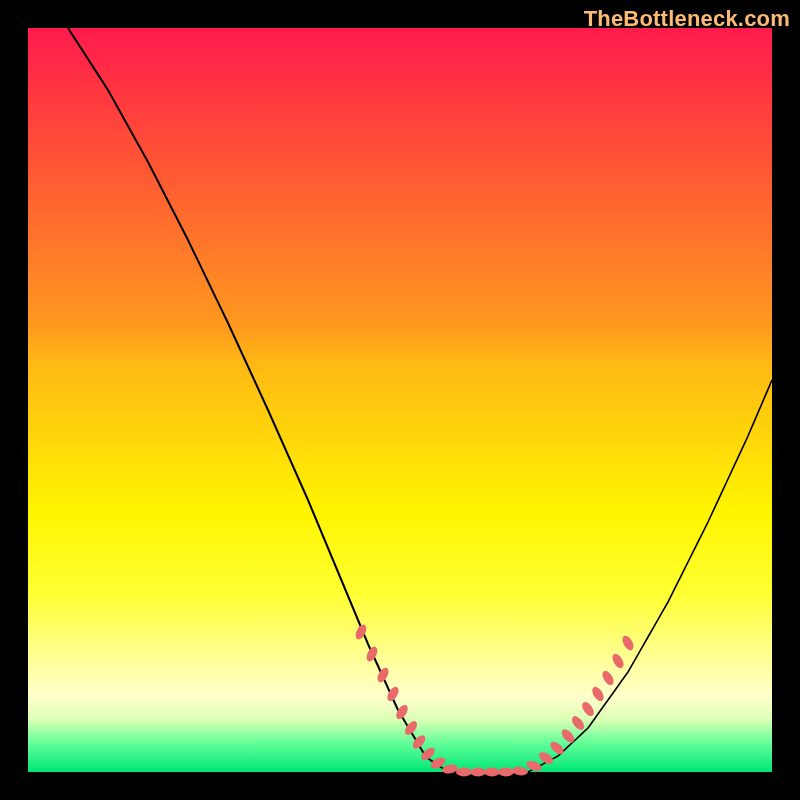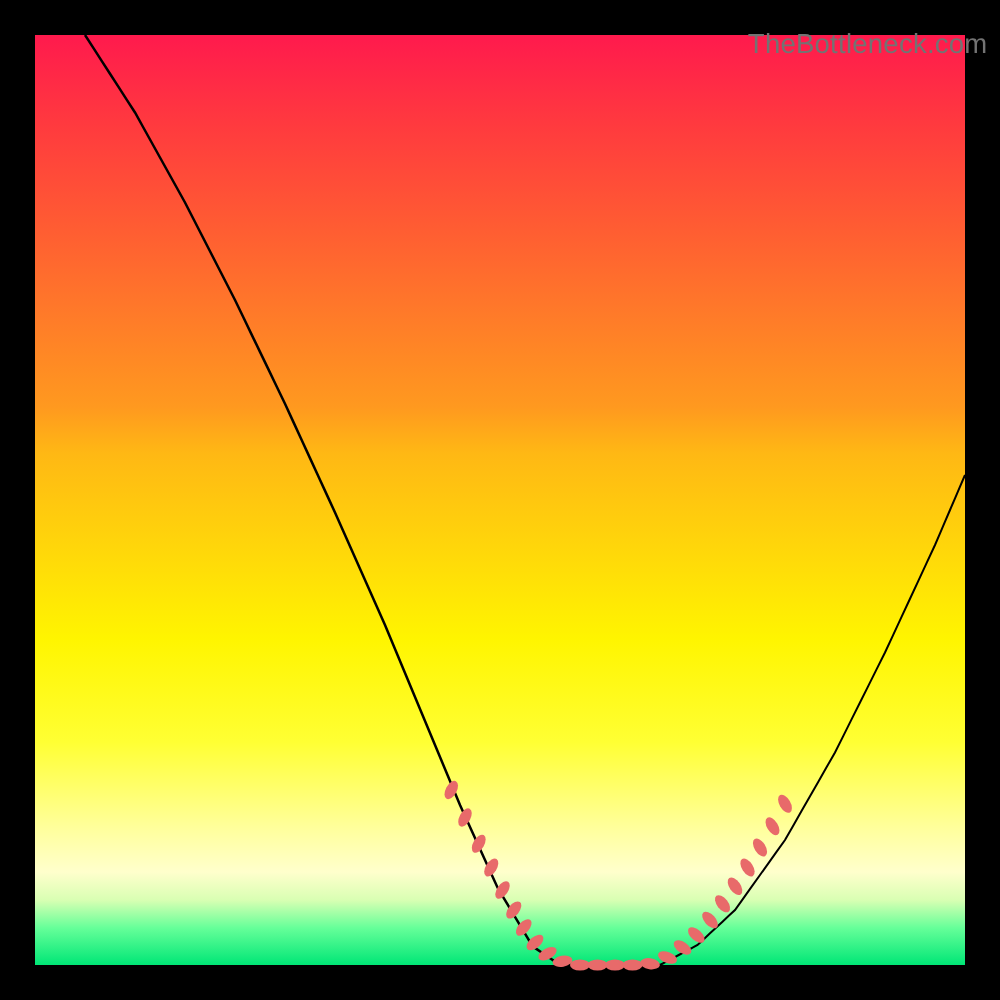--- a/index.html
+++ b/index.html
@@ -28,25 +28,25 @@
       #fff500 65%,
       #ffff33 76%,
       #ffff99 85%,
       #ffffcc 90%,
       #d9ffb3 93%,
       #66ff99 96%,
       #00e676 100%);
   }
   .watermark {
     position: absolute;
-    top: 22px;
+    top: 6px;
     right: 10px;
-    color: #737373;
+    color: #fdba74;
     font-size: 22px;
-    font-weight: 400;
+    font-weight: 700;
     letter-spacing: 0.2px;
     user-select: none;
   }
   svg.plot {
     position: absolute;
     left: 0;
     top: 0;
     width: 744px;
     height: 744px;
     overflow: visible;

